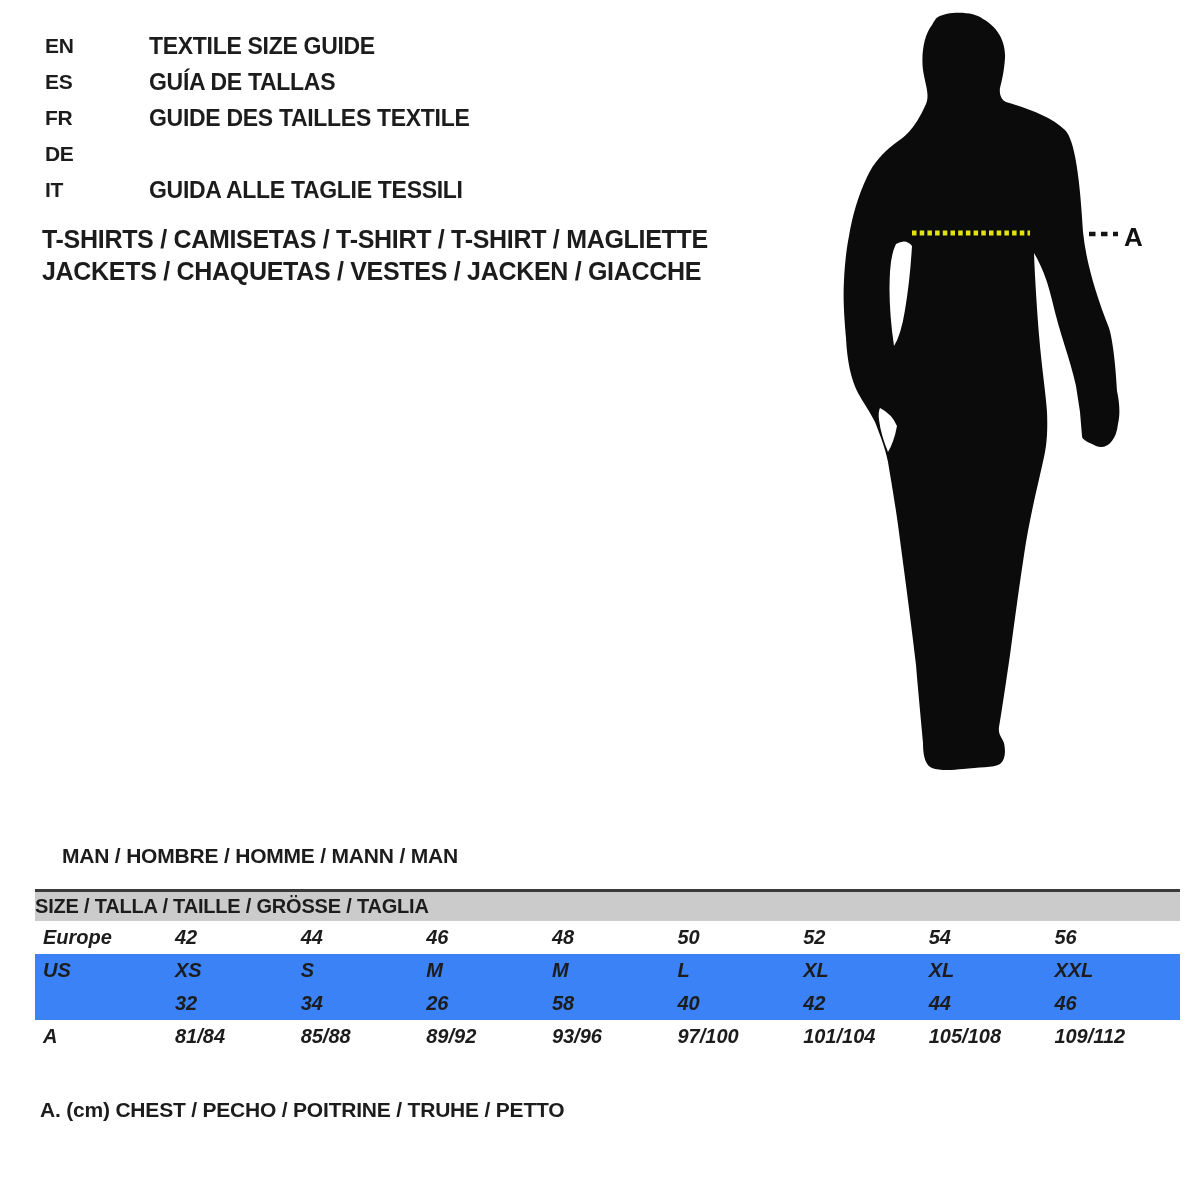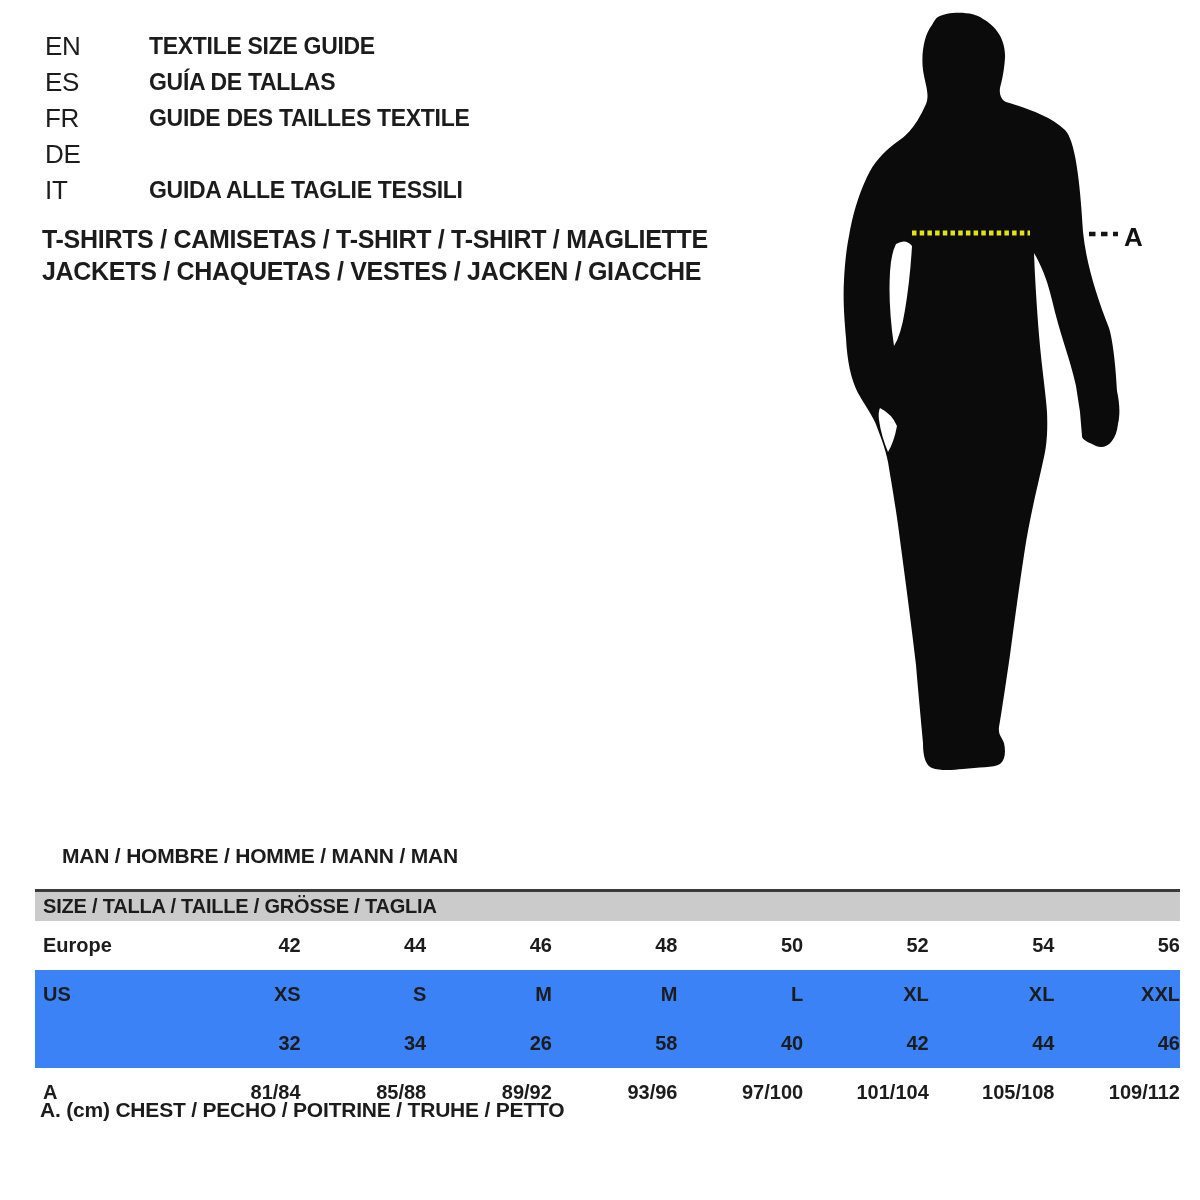--- a/index.html
+++ b/index.html
@@ -7,46 +7,46 @@
     width:1200px;height:1200px;position:relative;overflow:hidden;
     background:#ffffff;
     font-family:"Liberation Sans","DejaVu Sans",sans-serif;
     color:#1c1c1c;
     -webkit-font-smoothing:antialiased;
   }
 
   
   .lang-block{position:absolute;left:45px;top:28px;}
   .lang-row{display:flex;height:36px;align-items:center;}
-  .lang-code{width:73px;font-weight:normal;font-size:26px;letter-spacing:-0.3px;}
+  .lang-code{width:73px;font-weight:bold;font-size:21px;letter-spacing:-0.3px;}
   .lang-label{font-weight:bold;font-size:23px;letter-spacing:-0.3px;white-space:nowrap;margin-left:31px;}
 
   
   .categories{position:absolute;left:42px;top:223px;font-weight:bold;font-size:25px;line-height:32px;letter-spacing:-0.3px;white-space:nowrap;}
 
   
   .figure-wrap{position:absolute;left:828px;top:10px;width:372px;height:786px;}
 
   
   .section-title{position:absolute;left:40px;top:844px;font-weight:bold;font-size:21px;letter-spacing:-0.2px;white-space:nowrap;margin-left:22px;}
 
   
   .size-table{position:absolute;left:35px;top:889px;width:1145px;}
   .table-header{
     background:#cbcbcb;border-top:3px solid #3a3a3a;
-    height:29px;line-height:29px;padding-left:8px;
+    height:29px;line-height:29px;padding-left:0;
     font-weight:bold;font-size:20px;letter-spacing:-0.2px;
   }
   .table-row{
     display:grid;grid-template-columns:140px repeat(8,1fr);
-    height:49px;align-items:center;
-    font-weight:bold;font-size:20px;
+    height:33px;align-items:center;
+    font-weight:bold;font-size:20px;font-style:italic;
   }
   .table-row .label{padding-left:8px;text-align:left;}
-  .table-row .cell{text-align:right;}
+  .table-row .cell{text-align:left;}
   .shaded{background:#3b82f6;}
 
   
   .footnote{position:absolute;left:40px;top:1098px;font-weight:bold;font-size:21px;letter-spacing:-0.2px;white-space:nowrap;}
 </style>
 </head>
 <body>
 
 <div class="lang-block">
   <div class="lang-row">

